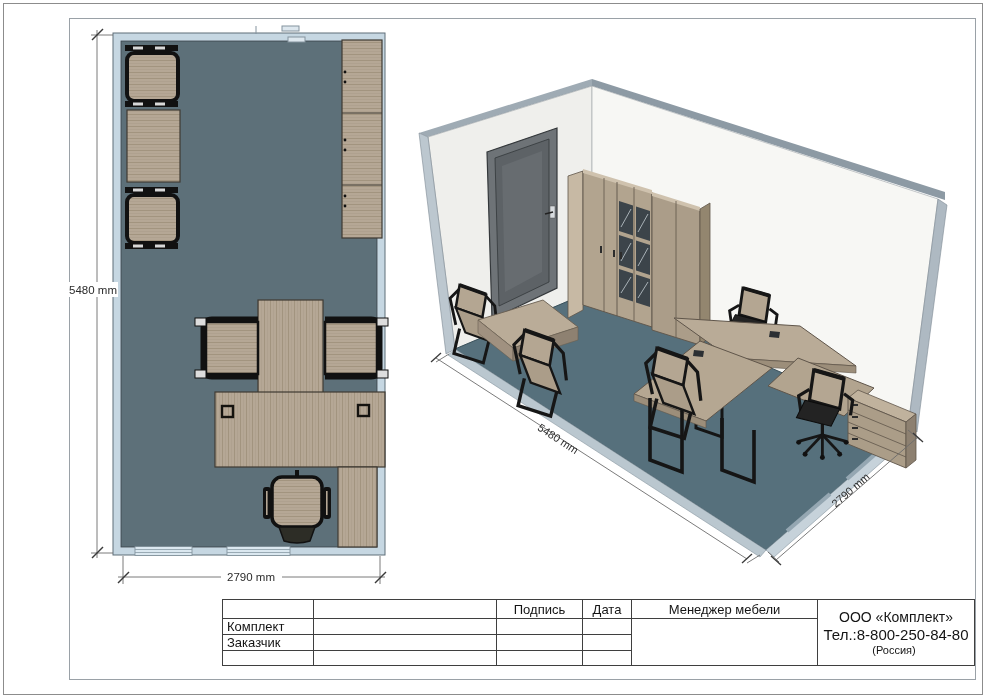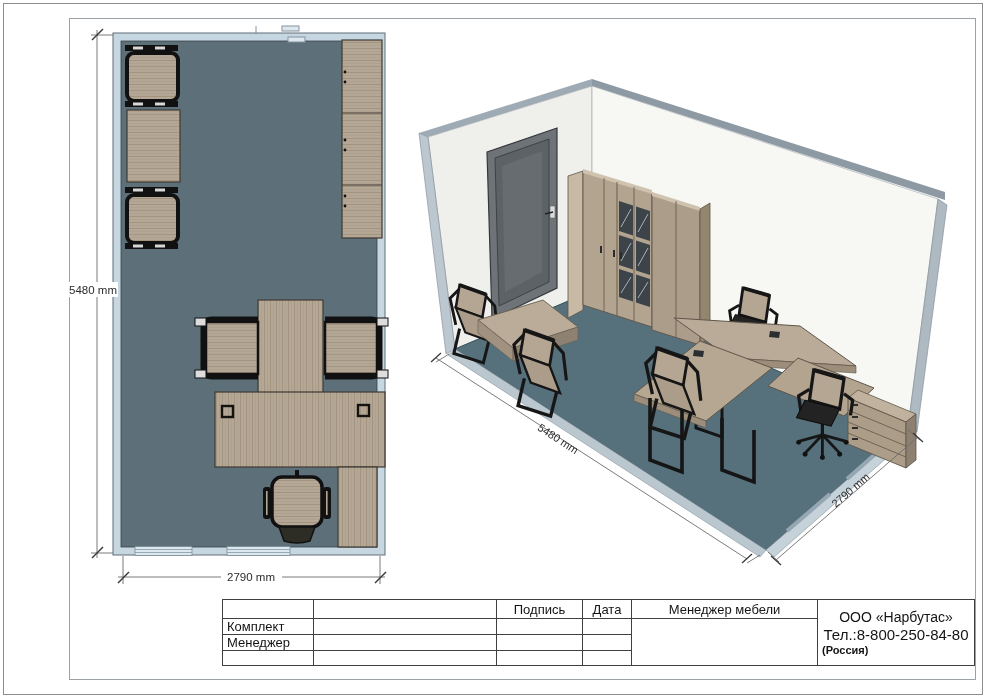--- a/index.html
+++ b/index.html
@@ -12,21 +12,21 @@
   svg{position:absolute;left:0;top:0;}
   svg text{font-family:"Liberation Sans",sans-serif;fill:#2b2b2b;}
   .title-block{position:absolute;left:222px;top:599px;border-collapse:collapse;
                table-layout:fixed;background:#fff;}
   .title-block td{border:1px solid #3f3f3f;font-size:13px;color:#141414;
                   padding:0 4px;overflow:hidden;white-space:nowrap;}
   .title-block td.hdr{text-align:center;}
   .company-cell{text-align:center;vertical-align:middle;}
   .company-cell .c-name{font-size:14px;}
   .company-cell .c-phone{font-size:15px;font-weight:400;margin-top:1px;}
-  .company-cell .c-country{font-size:11px;text-align:left;padding-right:4px;margin-top:1px;font-weight:bold;}
+  .company-cell .c-country{font-size:11px;text-align:center;padding-right:4px;margin-top:1px;}
 </style>
 </head>
 <body>
 
 <div class="sheet">
   <div class="outer-border"></div>
   <div class="frame"></div>
 
   <svg width="988" height="700" viewBox="0 0 988 700">
     <defs>
@@ -327,34 +327,34 @@
         <col style="width:157px">
     </colgroup>
     <tbody>
         <tr style="height:19px">
       <td></td>
       <td></td>
       <td class="hdr">Подпись</td>
       <td class="hdr">Дата</td>
       <td class="hdr">Менеджер мебели</td>
       <td class="company-cell" rowspan="4">
-        <div class="c-name">ООО «Нарбутас»</div>
+        <div class="c-name">ООО «Комплект»</div>
         <div class="c-phone">Тел.:8-800-250-84-80</div>
         <div class="c-country">(Россия)</div>
       </td>
     </tr>
     <tr style="height:15px">
       <td>Комплект</td>
       <td></td>
       <td></td>
       <td></td>
       <td rowspan="3"></td>
     </tr>
     <tr style="height:16px">
-      <td>Менеджер</td>
+      <td>Заказчик</td>
       <td></td>
       <td></td>
       <td></td>
     </tr>
     <tr style="height:15px">
       <td></td>
       <td></td>
       <td></td>
       <td></td>
     </tr>

